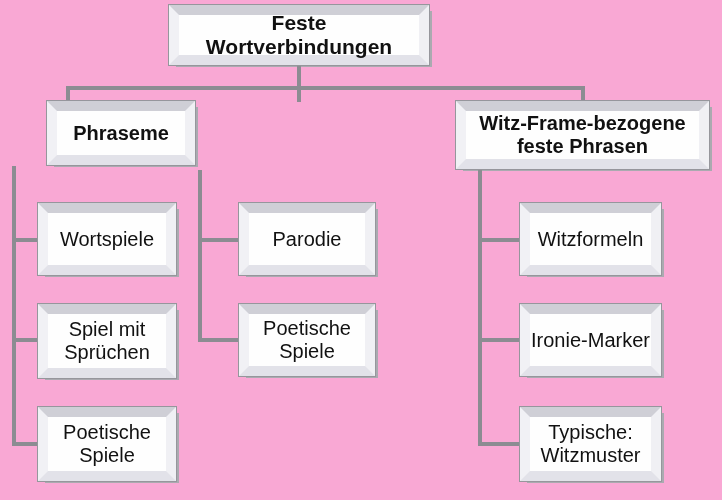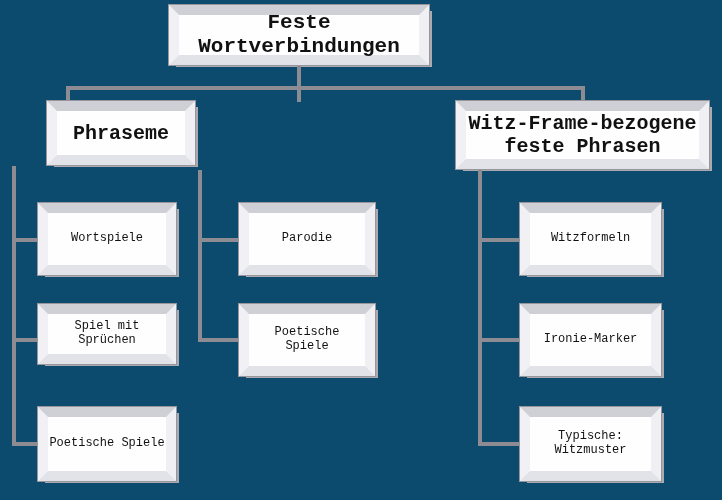--- a/index.html
+++ b/index.html
@@ -1,20 +1,20 @@
 <!DOCTYPE html>
 <html><head>
 <meta charset="utf-8">
 <style>
   html,body{margin:0;padding:0;background:#fff;}
   #canvas{
     position:relative;
     width:722px;height:500px;
-    background:#0c4a6e;
-    font-family:Liberation Mono, monospace;
+    background:#f9a8d4;
+    font-family:Liberation Sans, sans-serif;
     color:#111;
     overflow:hidden;
   }
   
   .node{
     position:absolute;
     border:1px solid var(--outline,#96969c);
     background:#fff;
     box-shadow:5px 4px 0 -3px var(--shadow,#aaaab0);
     box-sizing:border-box;
@@ -28,21 +28,21 @@
   .face{
     position:absolute;inset:0;
     background:#fefefe;
     display:flex;align-items:center;justify-content:center;
     text-align:center;
     line-height:1.15;
     padding:0 1px;
   }
   .lvl1 .face{font-weight:bold;font-size:21px;}
   .lvl2 .face{font-weight:bold;font-size:20px;}
-  .lvl3 .face{font-weight:normal;font-size:12px;}
+  .lvl3 .face{font-weight:normal;font-size:20px;}
   .line{
     position:absolute;
     background:var(--connector,#8c8c92);
   }
 </style>
 </head>
 <body>
 
 <div id="canvas" style="--connector: #8c8c92; --outline: #96969c; --shadow: #aaaab0; --bevel-top: #cfcfd6; --bevel-right: #f0f0f4; --bevel-bottom: #e2e2e9; --bevel-left: #f1f1f5;">
 
@@ -83,21 +83,21 @@
   <div class="line" style="left:478px;top:170px;width:4px;height:276px;"></div>
   <div class="line" style="left:478px;top:238px;width:41px;height:4px;"></div>
   <div class="line" style="left:478px;top:338px;width:41px;height:4px;"></div>
   <div class="line" style="left:478px;top:442px;width:41px;height:4px;"></div>
 
   <div class="node lvl3" style="left:37px;top:202px;width:140px;height:74px;">
     <div class="bevel">
       <div class="face">Wortspiele</div>
     </div>
   </div>
-  <div class="node lvl3" style="left:37px;top:303px;width:140px;height:62px;">
+  <div class="node lvl3" style="left:37px;top:303px;width:140px;height:76px;">
     <div class="bevel">
       <div class="face">Spiel mit Sprüchen</div>
     </div>
   </div>
   <div class="node lvl3" style="left:37px;top:406px;width:140px;height:76px;">
     <div class="bevel">
       <div class="face">Poetische Spiele</div>
     </div>
   </div>
 

